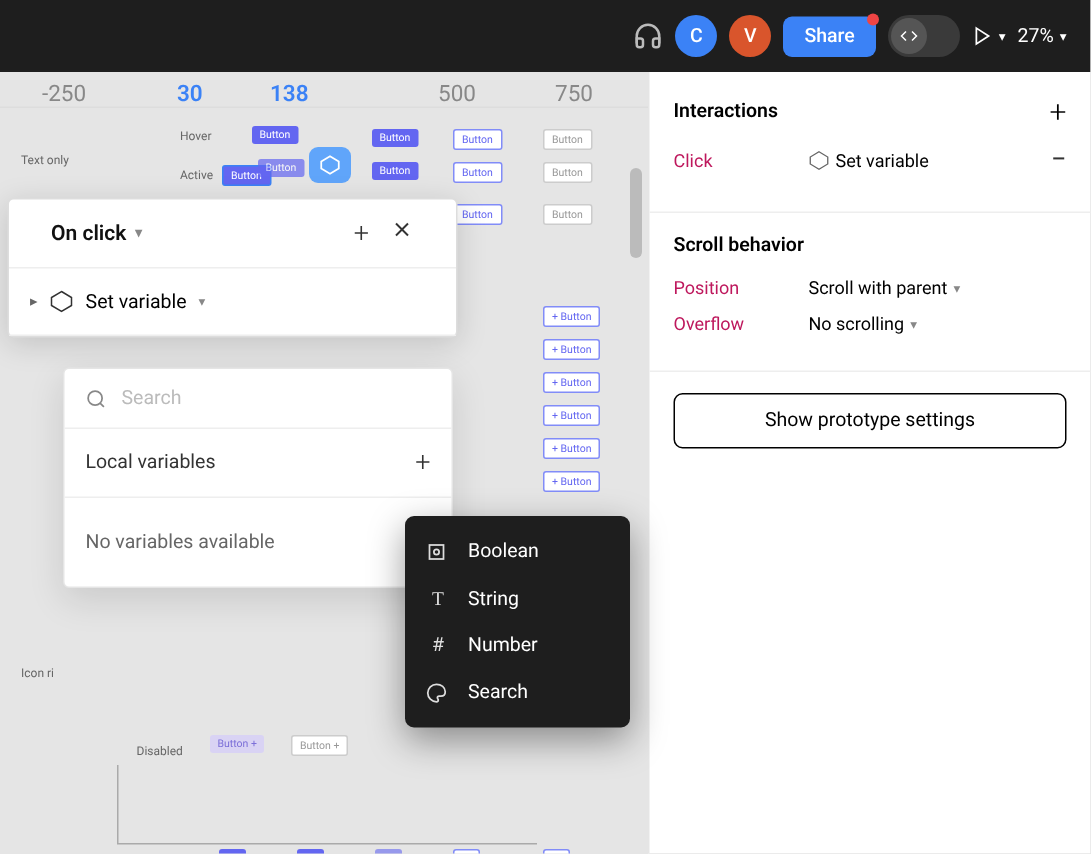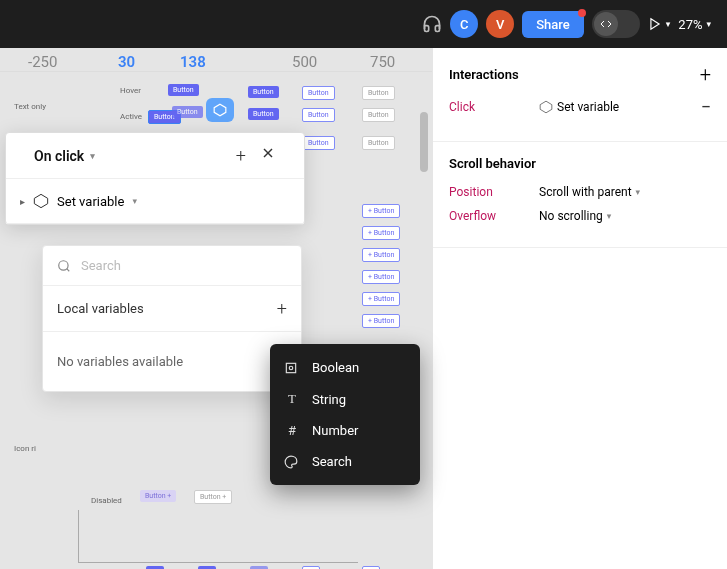--- a/index.html
+++ b/index.html
@@ -182,20 +182,21 @@
       </div>
     </div>
     <div class="row">
       <div class="row-label">Overflow</div>
       <div class="row-value">
         <span>No scrolling</span>
           <span class="chev">▾</span>
       </div>
     </div>
   </div>
+  <div class="proto-btn">Show prototype settings</div>
 </div>
 
 <div class="onclick-popup">
   <div class="popup-header">
     <div class="popup-title">
       <span>On click</span>
         <span class="chev">▾</span>
     </div>
     <div class="popup-icons">
       <span style="font-weight:300">+</span>

